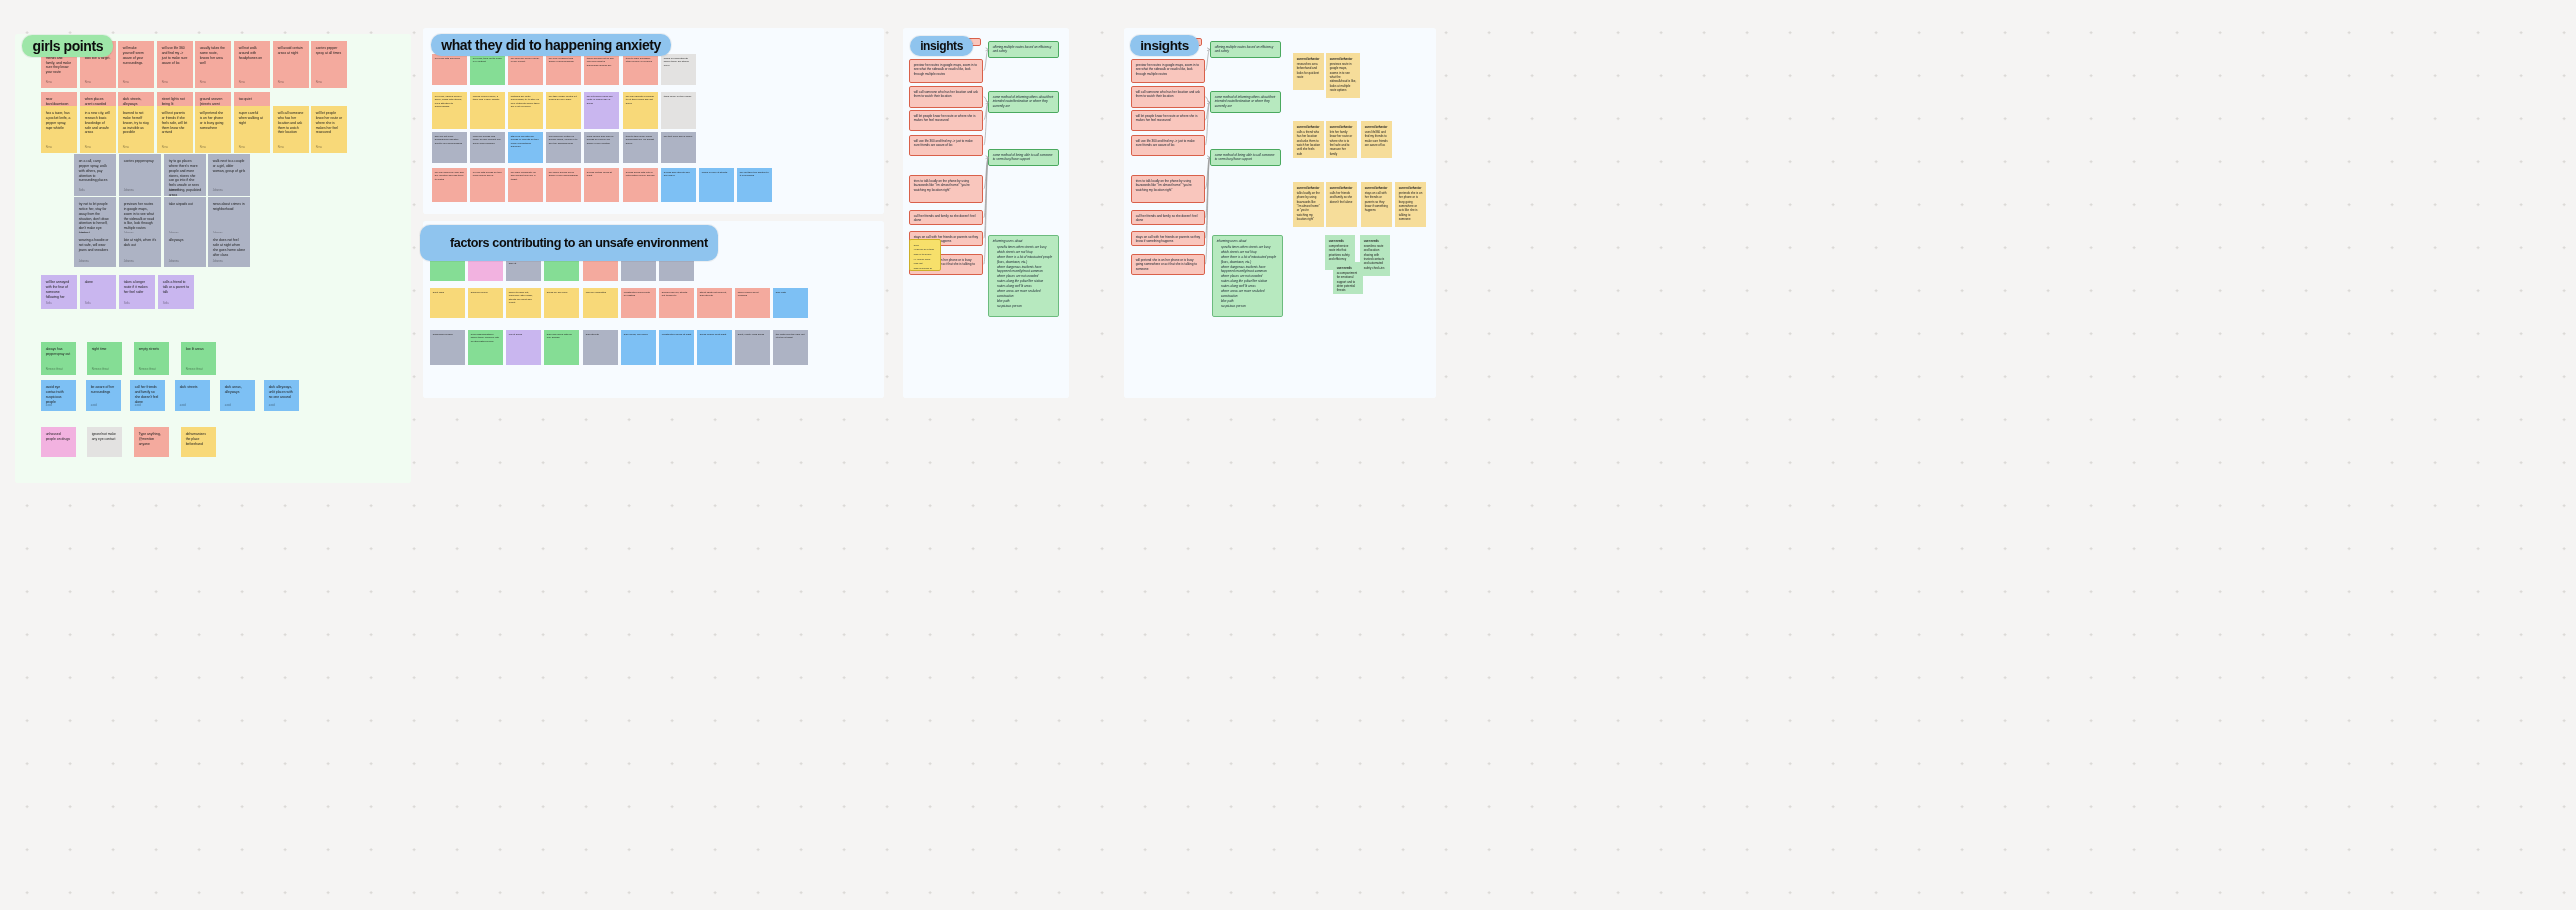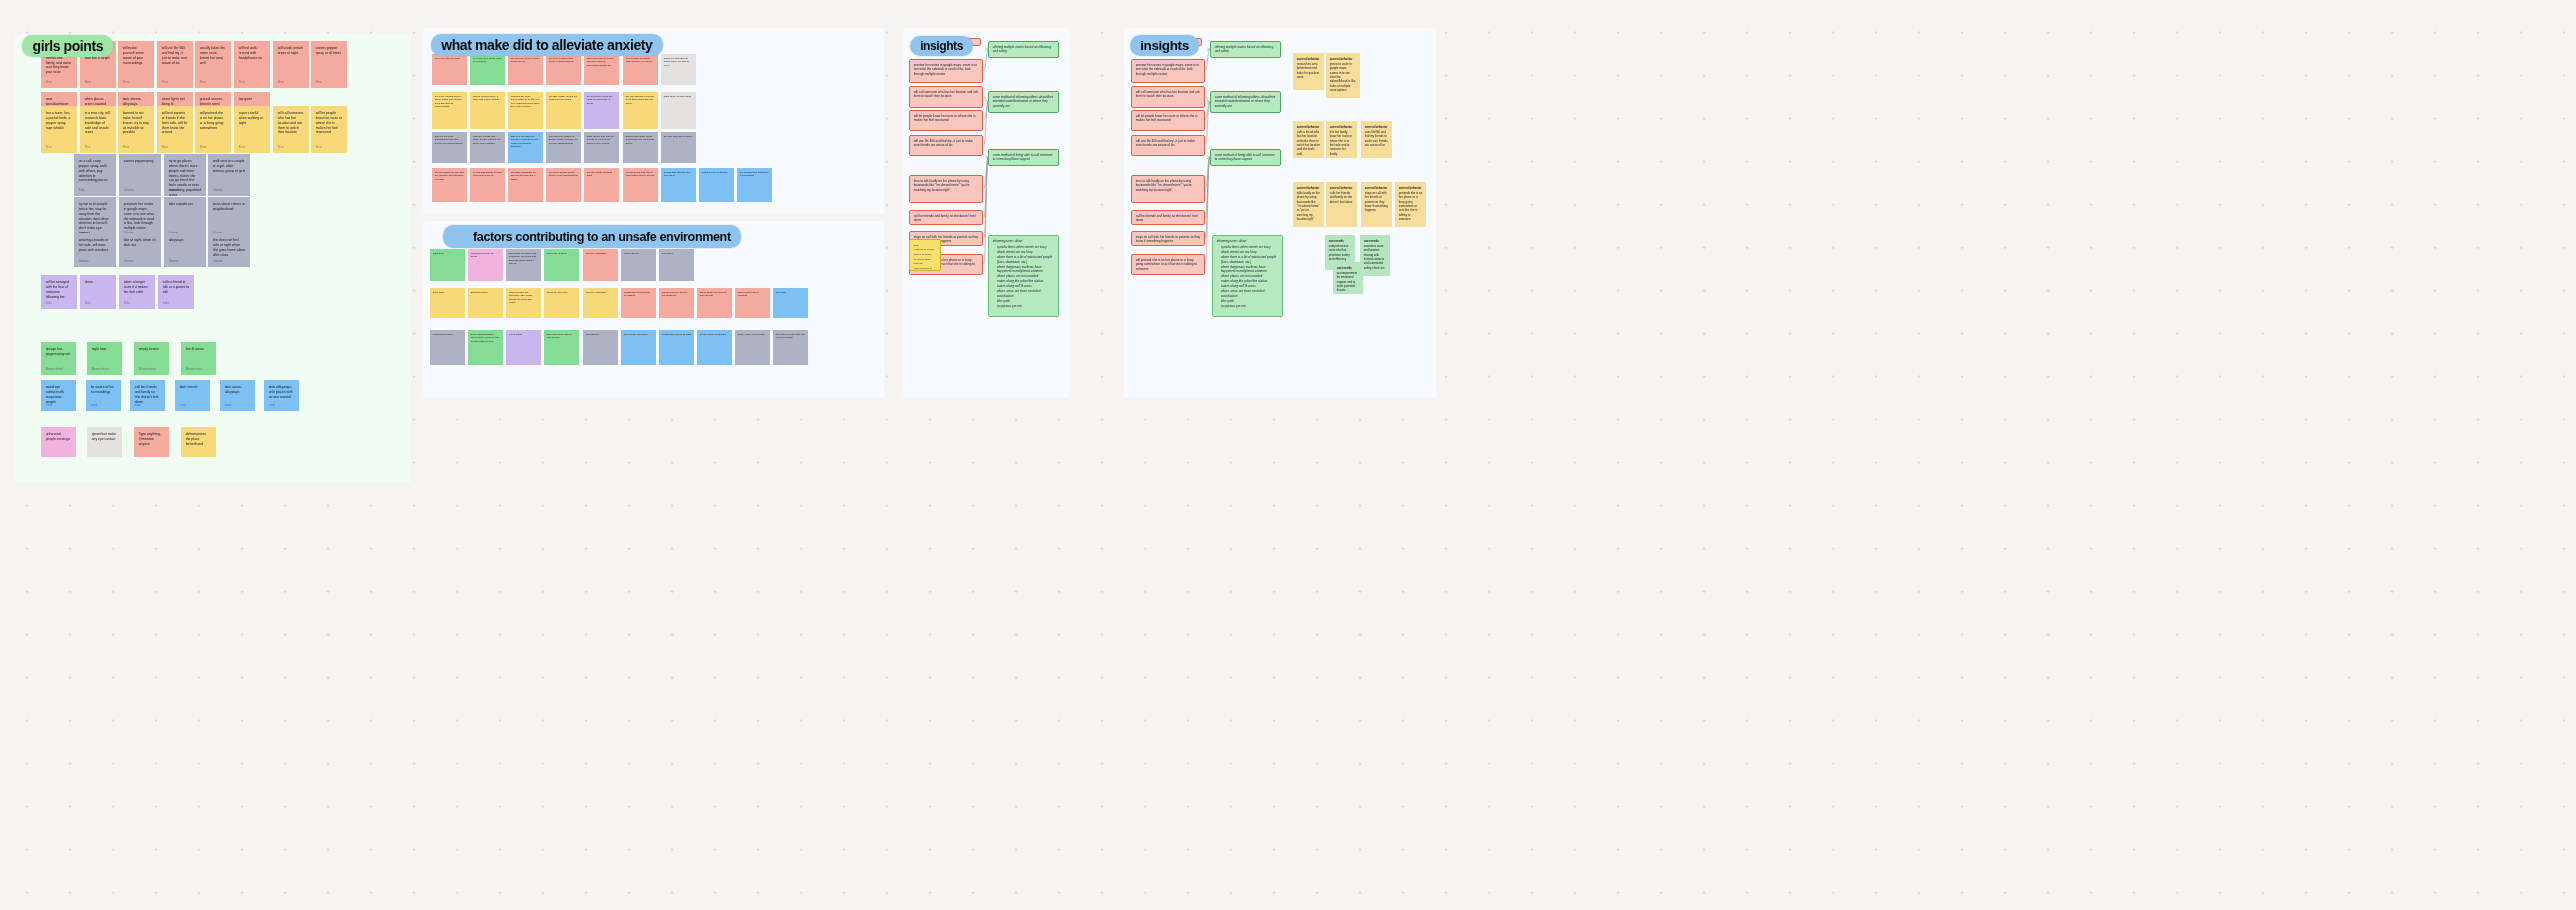--- a/index.html
+++ b/index.html
@@ -87,24 +87,24 @@
 </style>
 </head>
 <body>
 
 <div class="canvas">
 
   <div class="frame green" style="left:15px;top:34px;width:396px;height:449px;"></div>
   <div class="pill green" style="left:22.3px;top:35px;height:22.3px;font-size:14px;">girls points</div>
 
   <div class="frame blue" style="left:423px;top:28px;width:461px;height:186px;"></div>
-  <div class="pill blue" style="left:431px;top:34px;height:22.3px;font-size:14px;">what make did to alleviate anxiety</div>
+  <div class="pill blue" style="left:431px;top:34px;height:22.3px;font-size:14px;">what they did to happening anxiety</div>
 
   <div class="frame blue" style="left:423px;top:221px;width:461px;height:177px;"></div>
-  <div class="pill blue" style="left:443px;top:225px;height:23px;font-size:12.6px;padding-left:30px;">factors contributing to an unsafe environment</div>
+  <div class="pill blue" style="left:420px;top:225px;height:36px;font-size:12.6px;padding-left:30px;">factors contributing to an unsafe environment</div>
 
   <div class="frame blue" style="left:903px;top:28px;width:166px;height:370px;"></div>
   <div class="pill blue" style="left:910px;top:36px;height:19.5px;font-size:12px;">insights</div>
 
   <div class="frame blue" style="left:1124px;top:28px;width:312px;height:370px;"></div>
   <div class="pill blue" style="left:1130px;top:35px;height:21.4px;font-size:13.5px;">insights</div>
 
 <div class="sticky c-red" style="left: 41px; top: 41px; width: 36px; height: 47px;">
       <span class="txt">will share location with friends and family, and make sure they know your route</span>
       <span class="auth">Rena</span>

